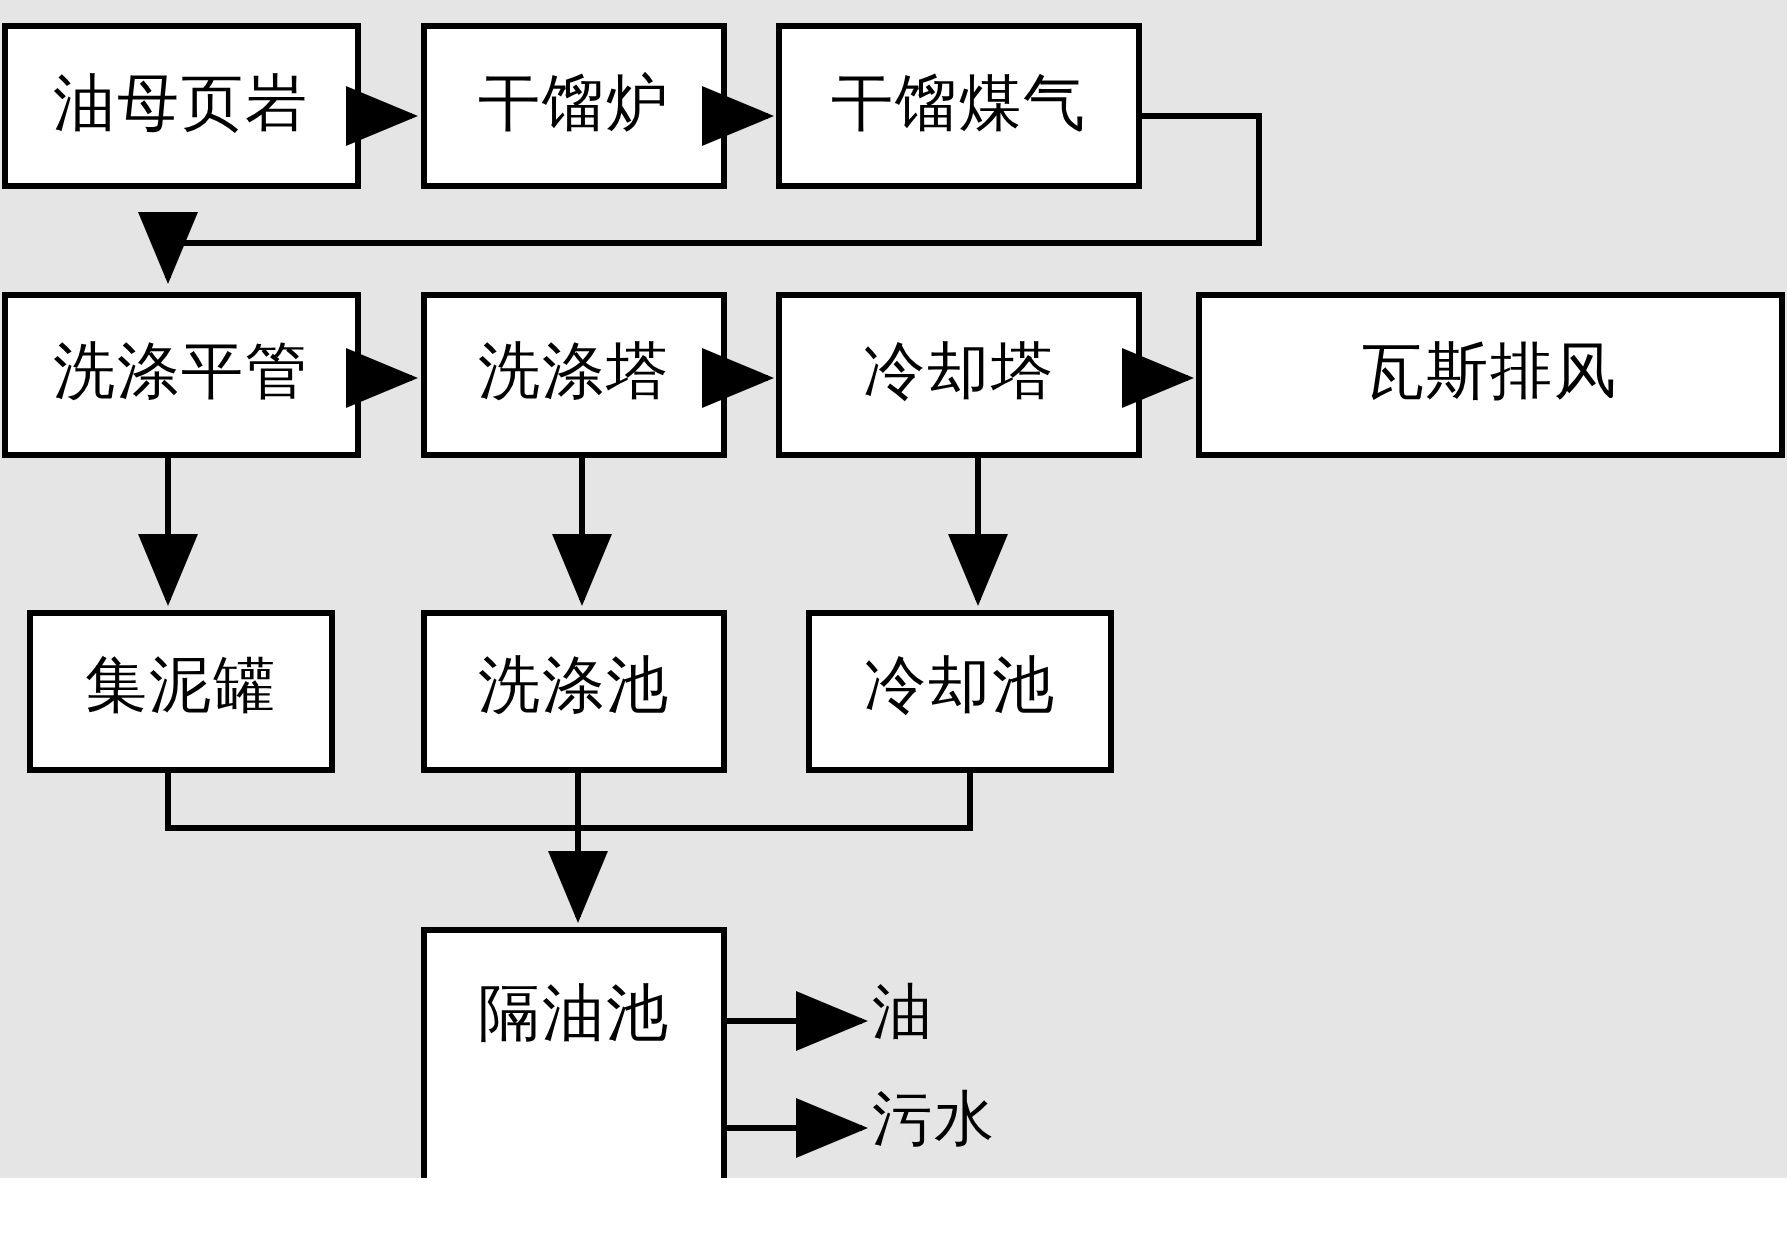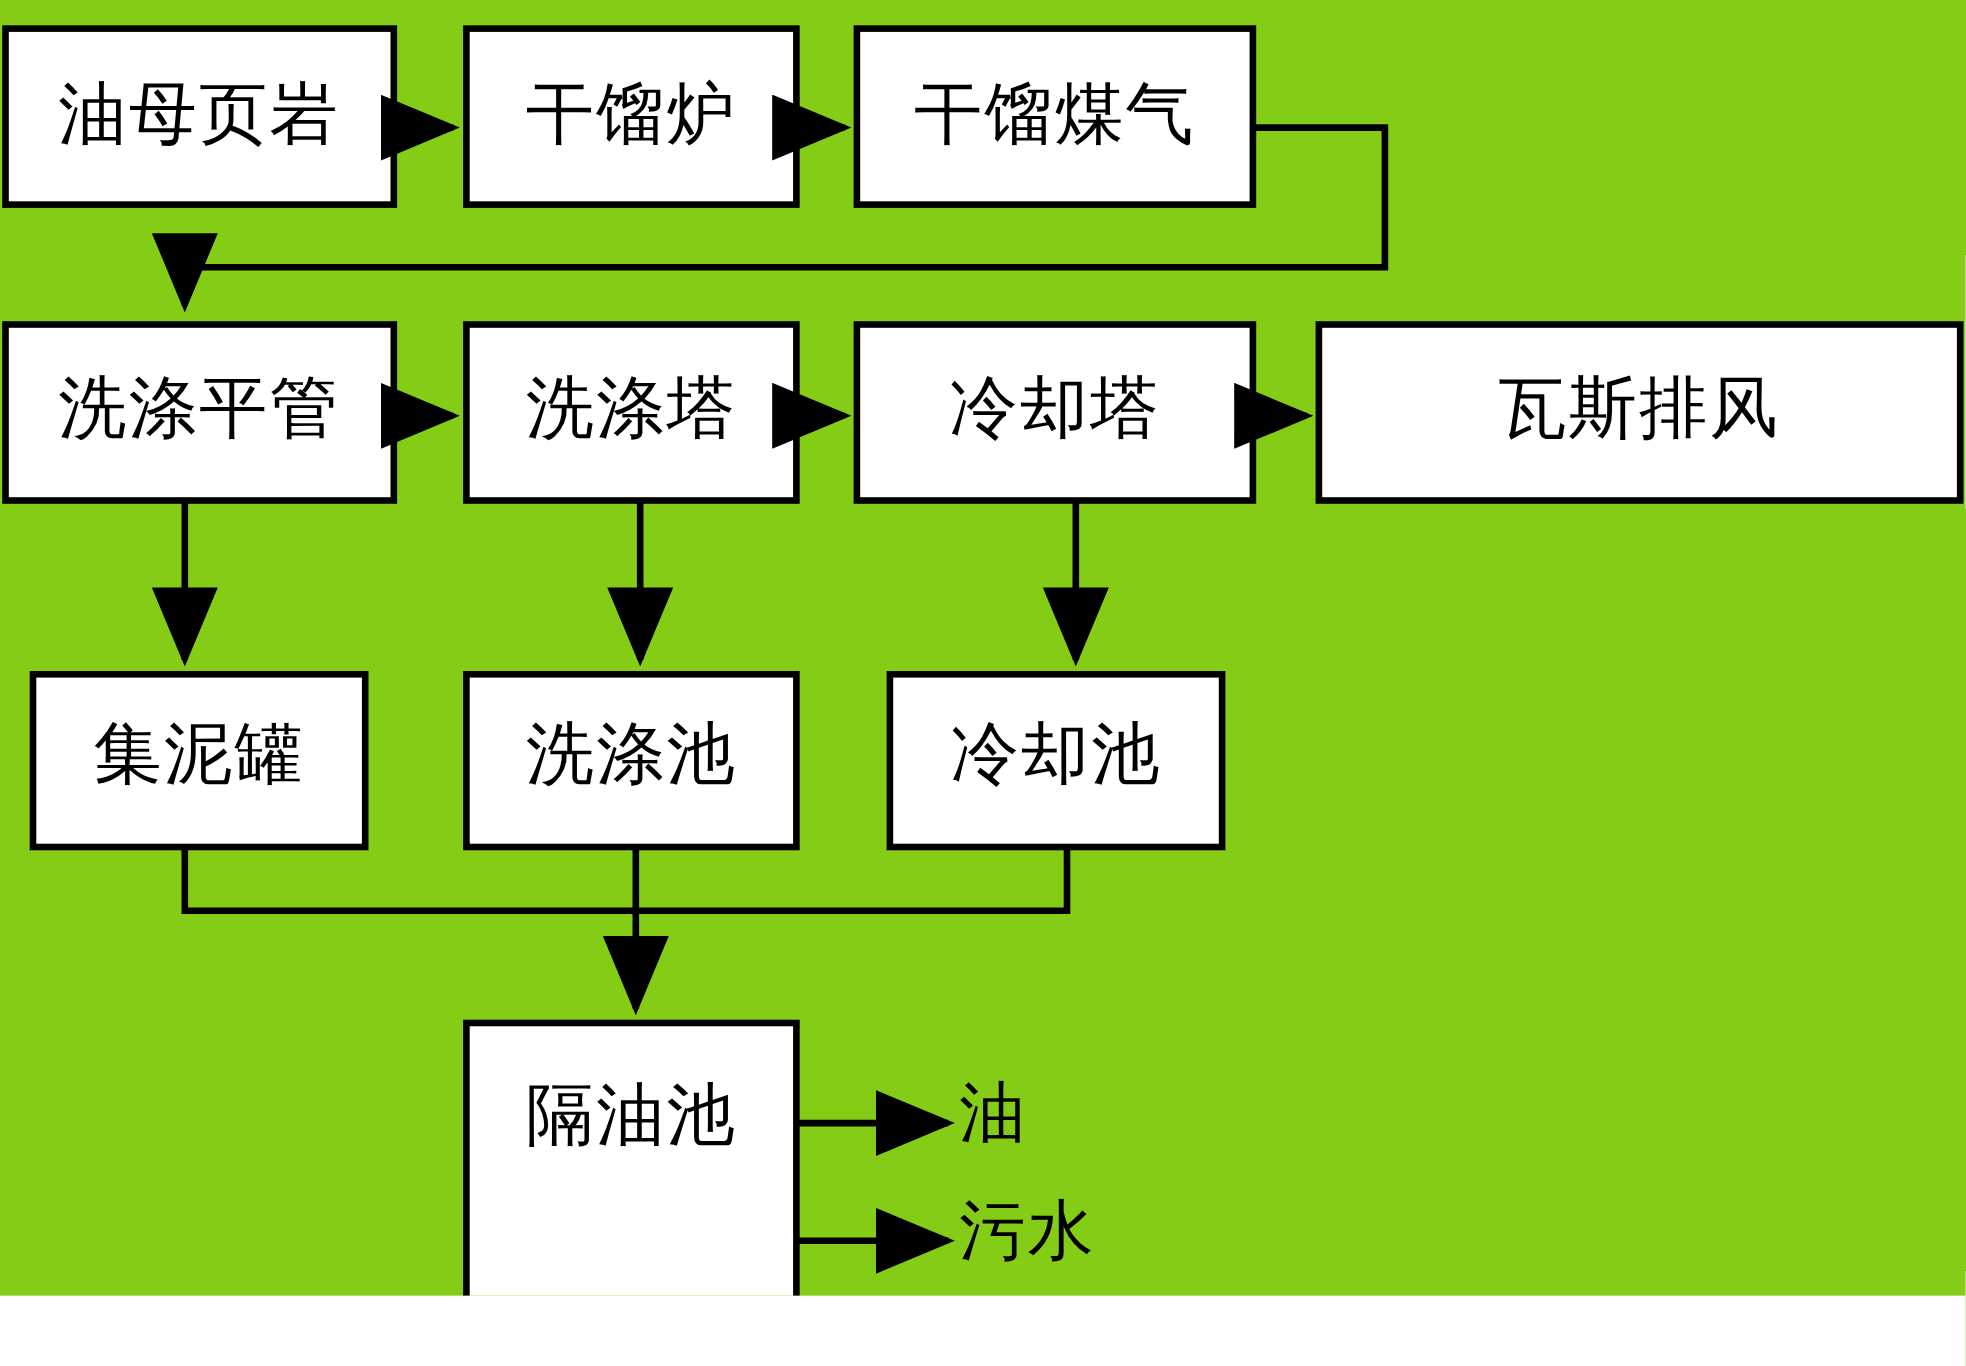--- a/index.html
+++ b/index.html
@@ -7,21 +7,21 @@
     padding: 0;
     background: #ffffff;
   }
   body {
     font-family: "Liberation Serif", "DejaVu Serif", serif;
   }
   #stage {
     position: relative;
     width: 1787px;
     height: 1178px;
-    background: #84cc16;
+    background: #e5e5e5;
     overflow: hidden;
   }
   #diagram-svg {
     position: absolute;
     left: 0;
     top: 0;
     width: 1787px;
     height: 1242px;
   }
   .node-box {

